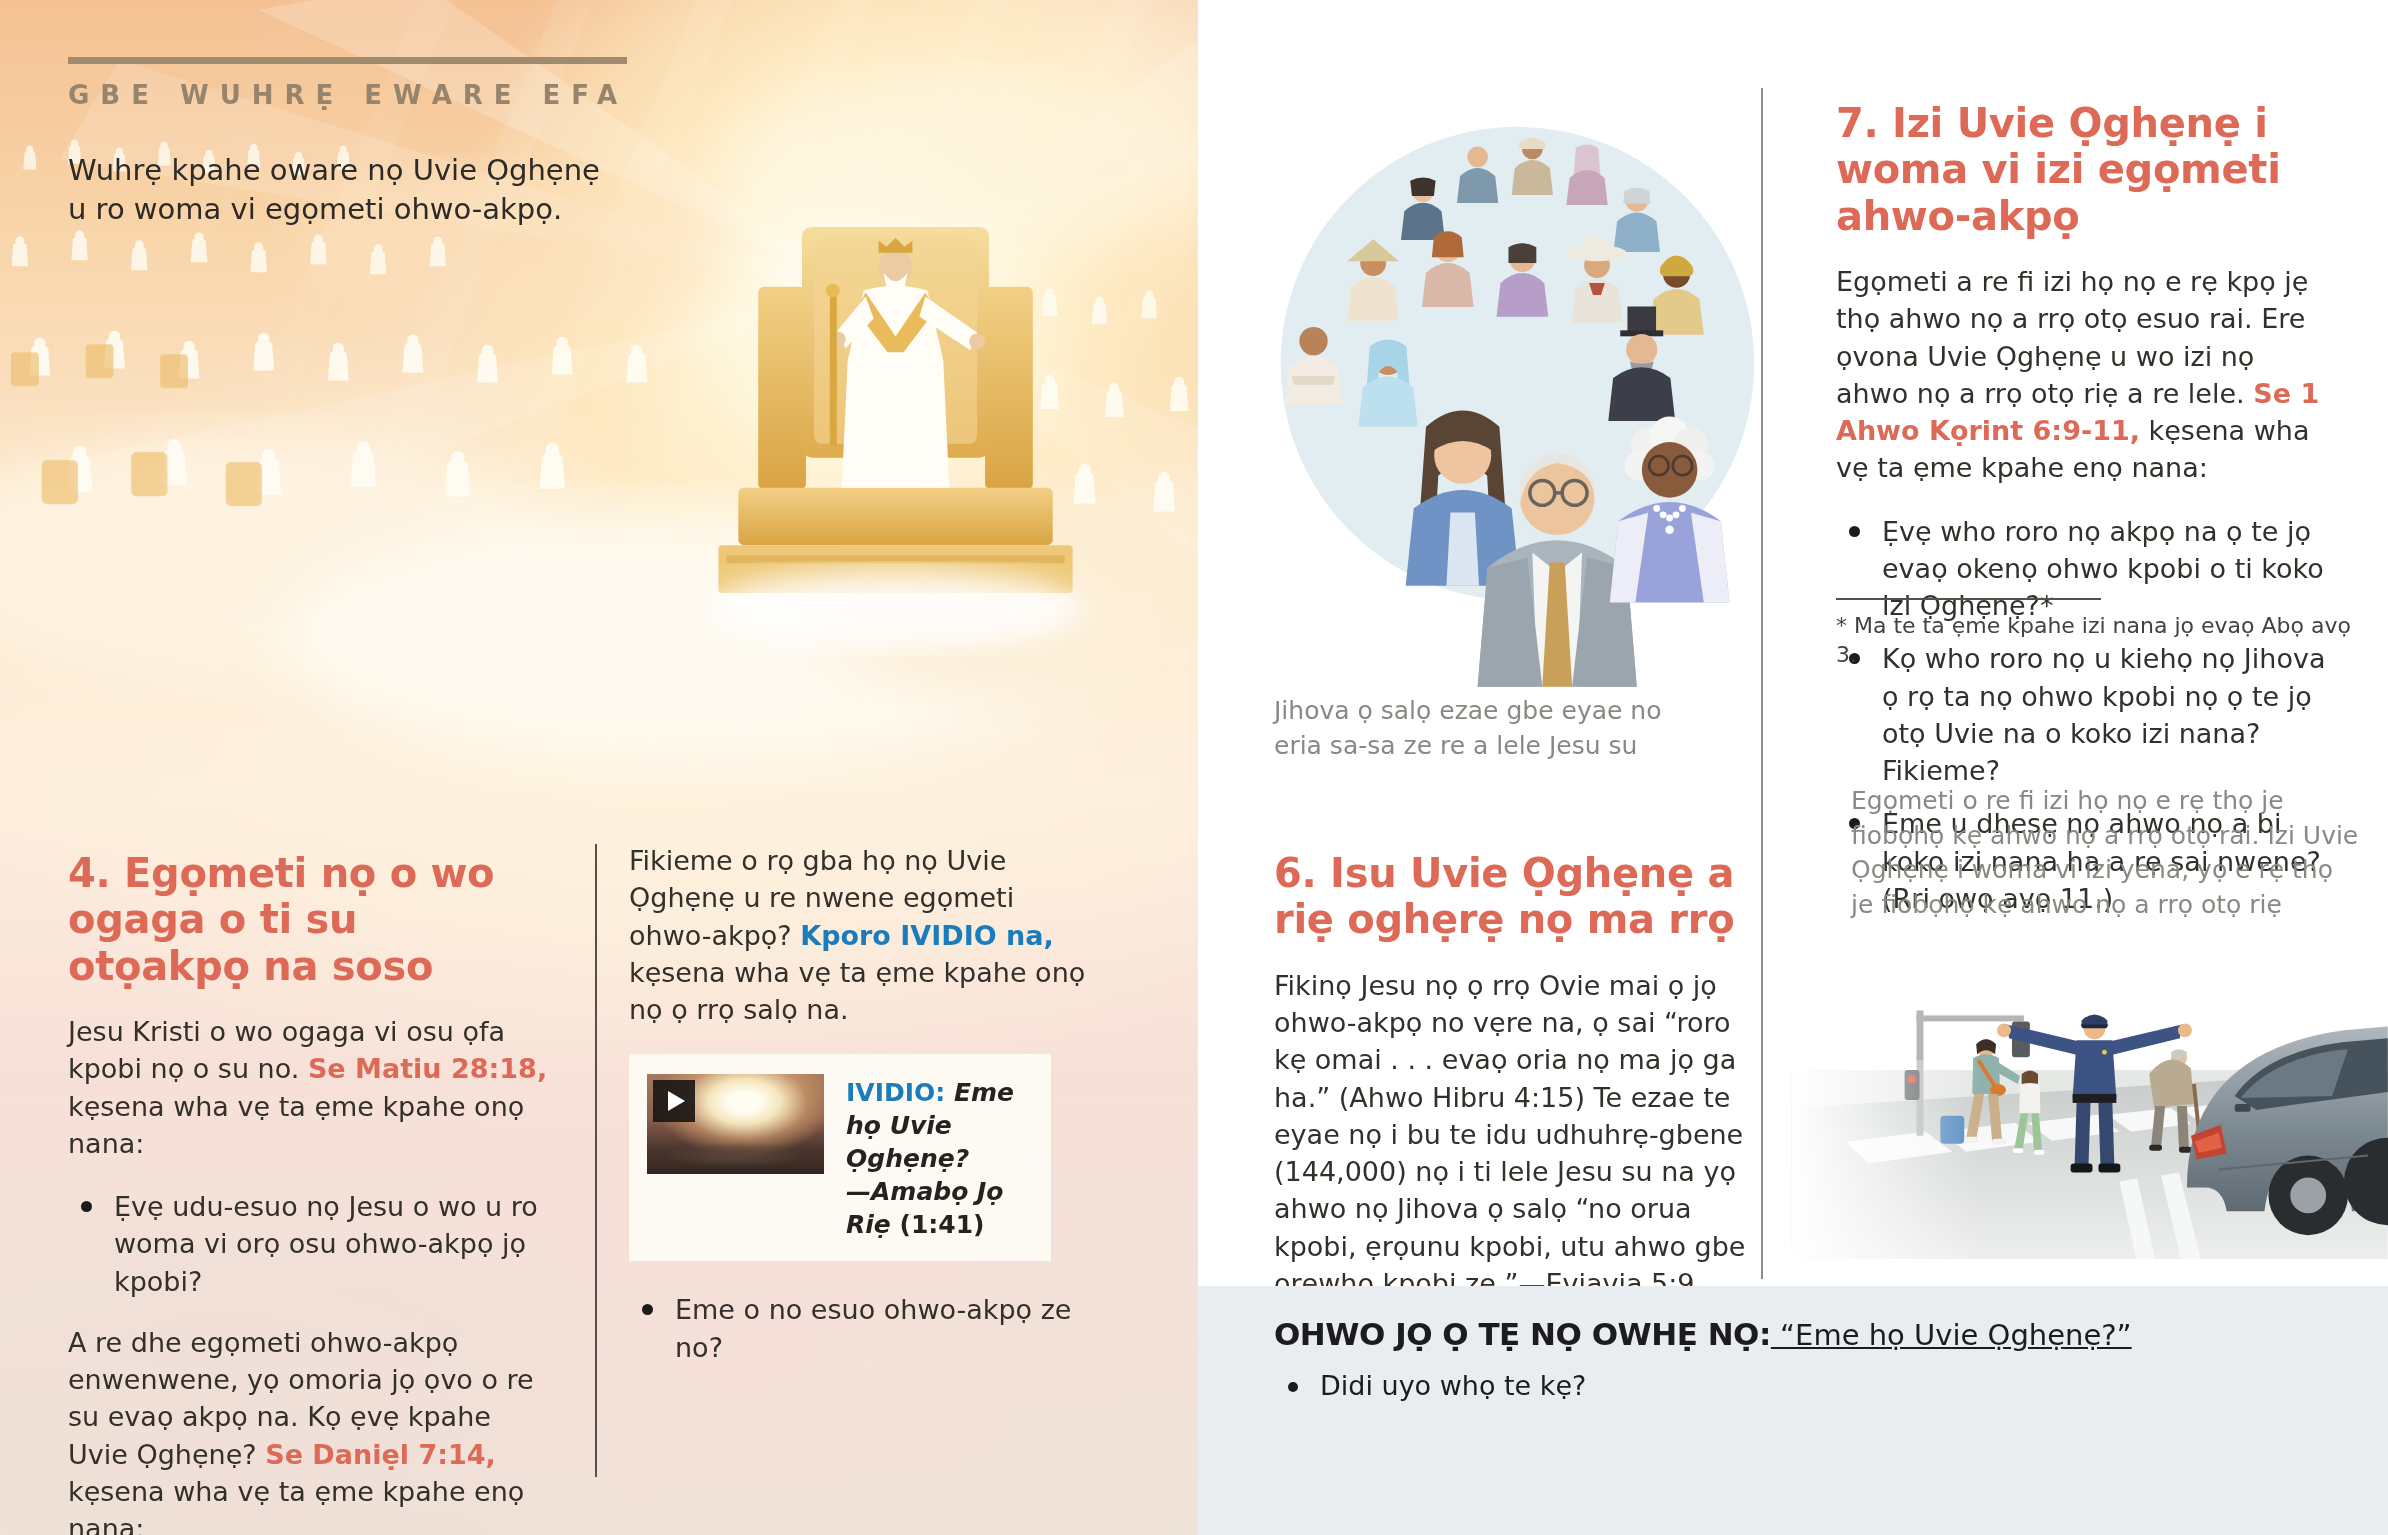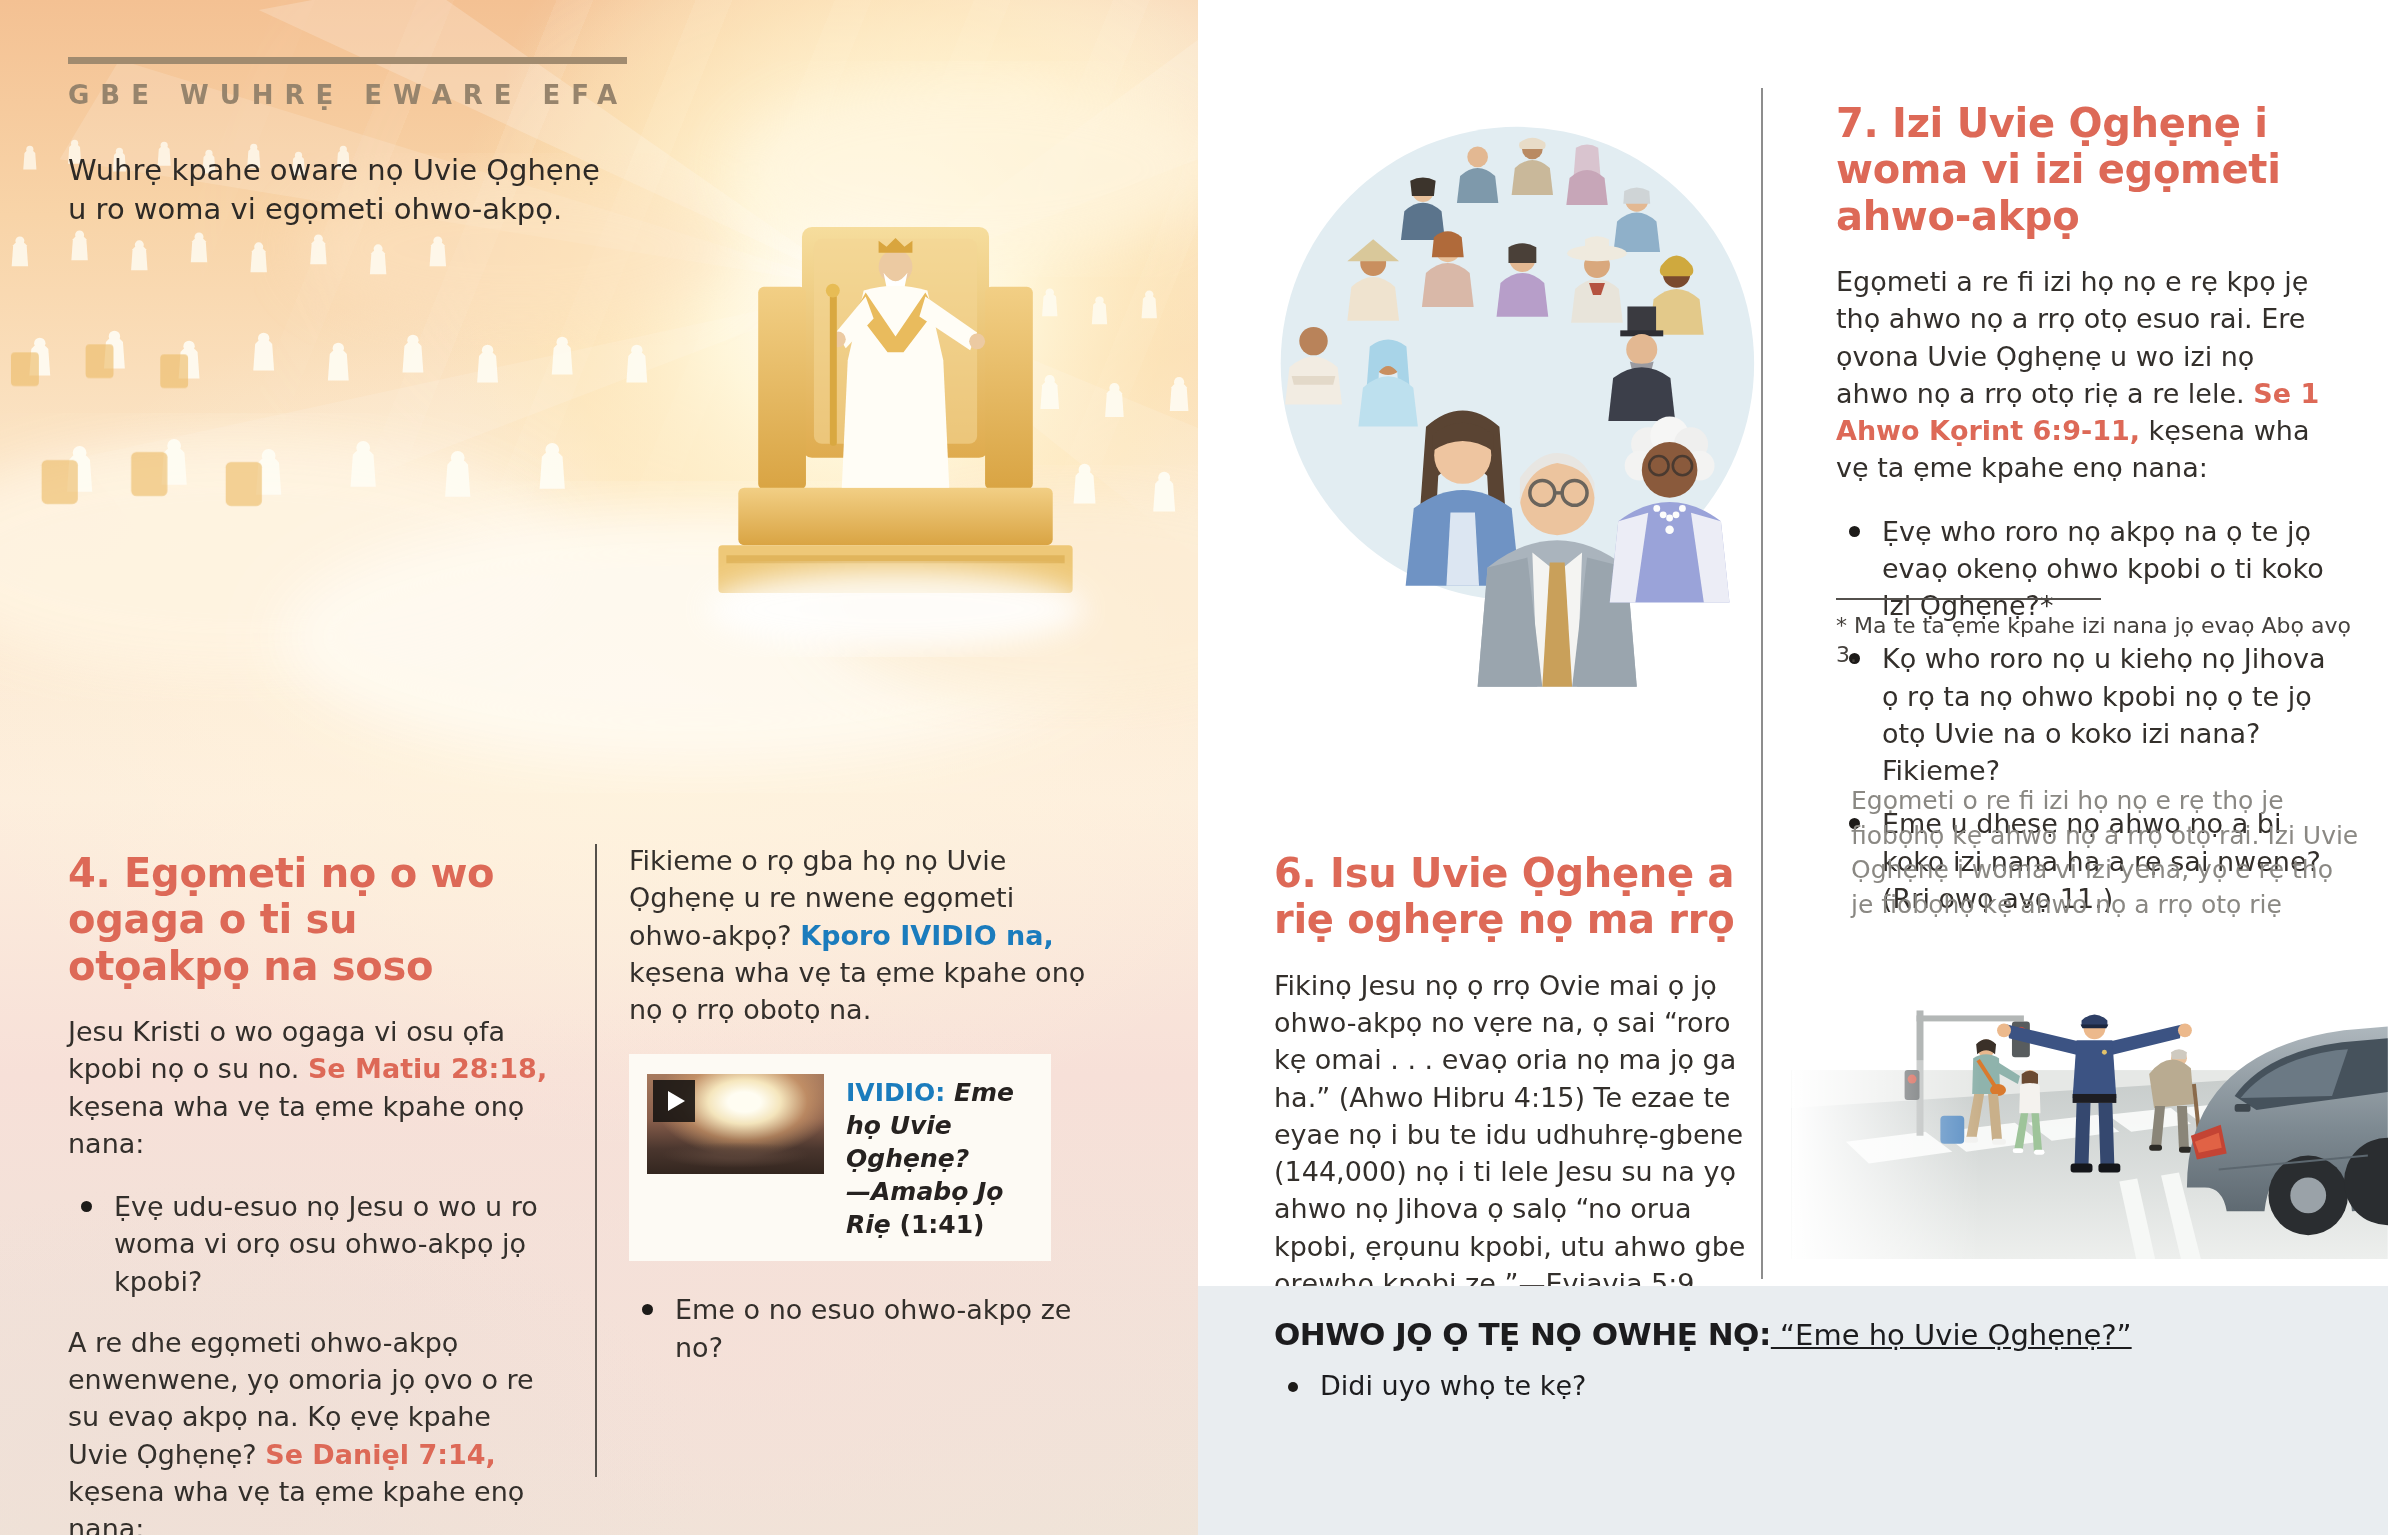--- a/index.html
+++ b/index.html
@@ -238,21 +238,21 @@
       <ul class="bullets">
         <li>Ẹvẹ udu-esuo nọ Jesu o wo u ro woma vi orọ osu ohwo-akpọ jọ kpobi?</li>
       </ul>
       <p class="para"><span>A re dhe egọmeti ohwo-akpọ enwenwene, yọ omoria jọ ọvo o re su evaọ akpọ na. Kọ ẹvẹ kpahe Uvie Ọghẹnẹ? </span><span class="ref">Se Daniẹl 7:14,</span><span> kẹsena wha vẹ ta ẹme kpahe enọ nana:</span></p>
 
     </div>
 
     <div class="vdiv vdiv-left"></div>
 
     <div class="col col5">
-      <p class="para"><span>Fikieme o rọ gba họ nọ Uvie Ọghẹnẹ u re nwene egọmeti ohwo-akpọ? </span><span class="link">Kporo IVIDIO na,</span><span> kẹsena wha vẹ ta ẹme kpahe onọ nọ ọ rrọ obotọ na.</span></p>
+      <p class="para"><span>Fikieme o rọ gba họ nọ Uvie Ọghẹnẹ u re nwene egọmeti ohwo-akpọ? </span><span class="link">Kporo IVIDIO na,</span><span> kẹsena wha vẹ ta ẹme kpahe onọ nọ ọ rrọ salọ na.</span></p>
 
       <div class="video-box">
         <div class="thumb">
           <div class="play">
             <div class="play-tri"></div>
           </div>
         </div>
         <div class="video-text"><span class="video-label">IVIDIO:</span><span> Eme họ Uvie Ọghẹnẹ?</span><br><span>—Amabọ Jọ Riẹ </span><span class="video-duration">(1:41)</span></div>
       </div>
 
@@ -383,20 +383,21 @@
               <circle cx="-3" cy="7" r="1.6"></circle>
               <circle cx="0" cy="8.5" r="1.6"></circle>
               <circle cx="3" cy="7" r="1.6"></circle>
               <circle cx="6" cy="4" r="1.6"></circle>
               <circle cx="0" cy="14" r="2"></circle>
             </g>
         </g>
       </g>
     </svg>
 
+    <p class="caption people-caption">Jihova ọ salọ ezae gbe eyae no eria sa-sa ze re a lele Jesu su</p>
 
     <div class="vdiv vdiv-right"></div>
 
     <div class="col col6">
       <h2 class="h2">6. Isu Uvie Ọghẹnẹ a riẹ oghẹrẹ nọ ma rrọ</h2>
       <p class="para">Fikinọ Jesu nọ ọ rrọ Ovie mai ọ jọ ohwo-akpọ no vẹre na, ọ sai “roro kẹ omai . . . evaọ oria nọ ma jọ ga ha.” (Ahwo Hibru 4:15) Te ezae te eyae nọ i bu te idu udhuhrẹ-gbene (144,000) nọ i ti lele Jesu su na yọ ahwo nọ Jihova ọ salọ “no orua kpobi, ẹrọunu kpobi, utu ahwo gbe orẹwho kpobi ze.”—Eviavia 5:9.</p>
       <ul class="bullets">
         <li>Kọ o were owhẹ inọ Jesu avọ ahwo kpobi nọ a ti lele iei su na a jọ ahwo-akpọ wọhọ owhẹ? Fikieme o rọ were owhẹ?</li>
       </ul>
     </div>

